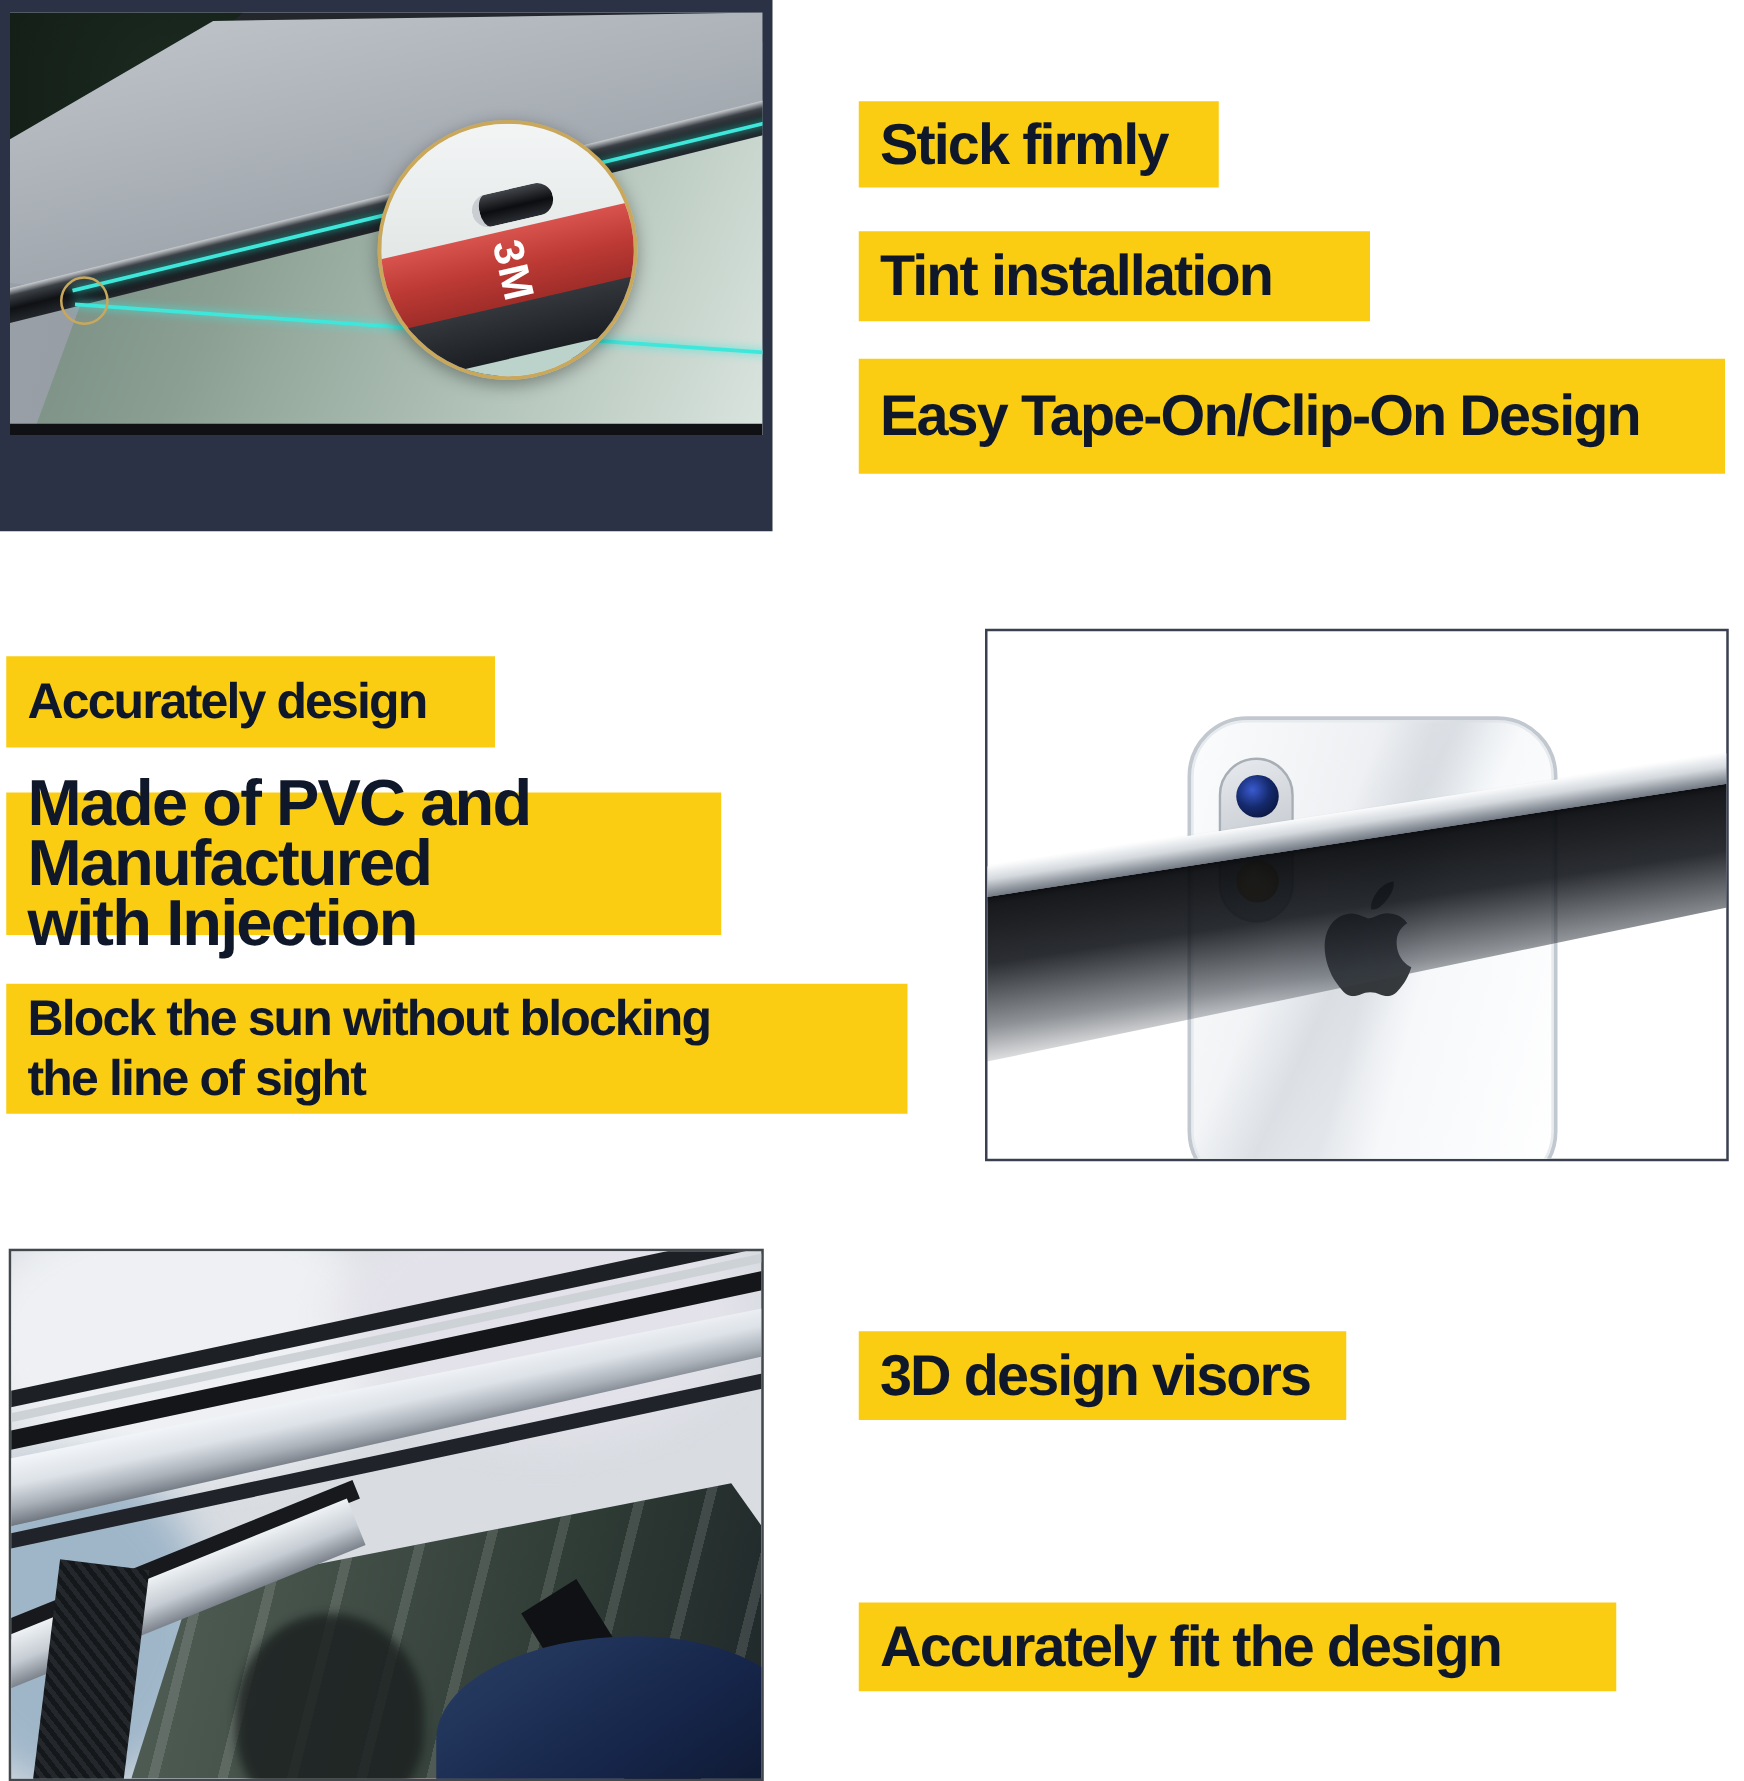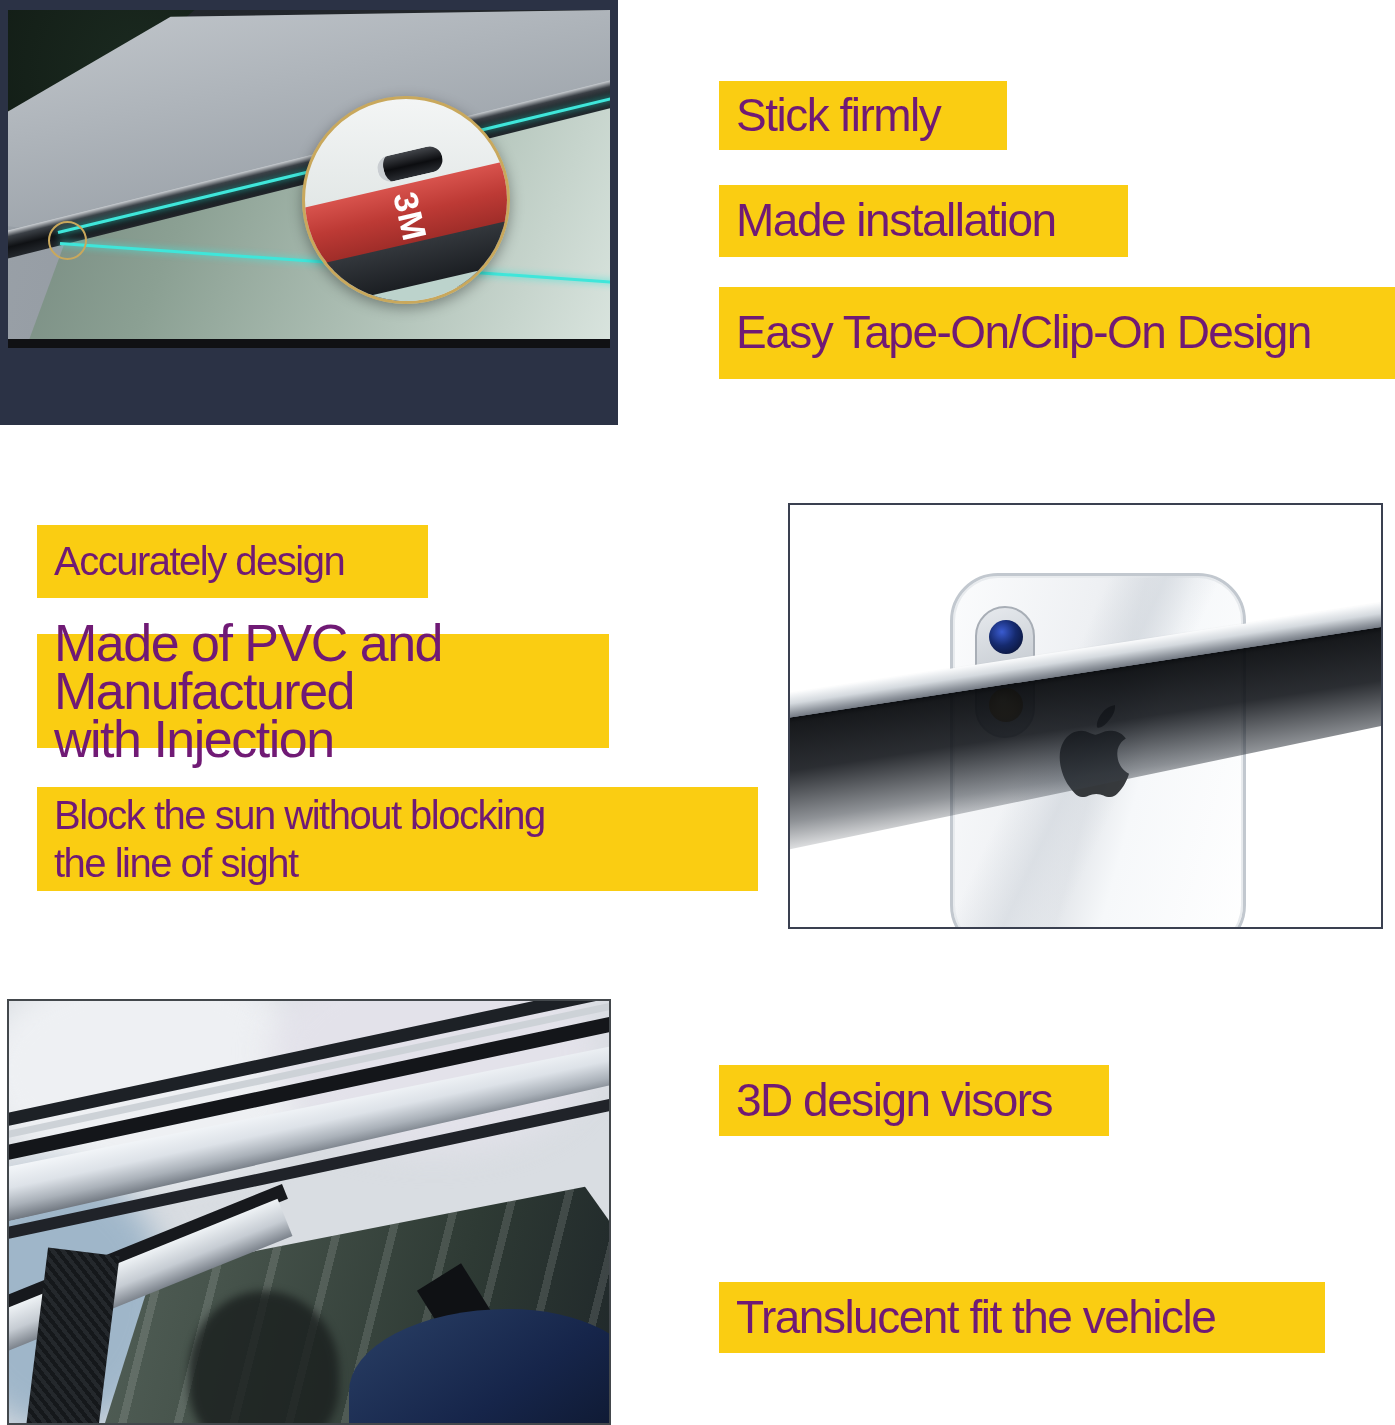--- a/index.html
+++ b/index.html
@@ -1,23 +1,23 @@
 <!DOCTYPE html>
 <html><head>
 <meta charset="utf-8">
 <style>
   html,body{margin:0;padding:0;background:#fff;}
   .canvas{position:relative;width:1395px;height:1425px;background:#ffffff;overflow:hidden;
           font-family:"Liberation Sans",sans-serif;}
   .canvas *{box-sizing:border-box;}
 
   
-  .lbl{position:absolute;background:#FACD12;color:#701a75;font-weight:normal;
+  .lbl{position:absolute;background:#FACD12;color:#0f172a;font-weight:bold;
        display:flex;align-items:center;padding:0 17px;letter-spacing:-1.5px;
-       font-size:46px;white-space:pre-line;line-height:1.16;margin-left:32px;}
+       font-size:46px;white-space:pre-line;line-height:1.16;}
   .p-s1{left:687px;top:81px;width:288px;height:69px;}
   .p-s2{left:687px;top:185px;width:409px;height:72px;}
   .p-s3{left:687px;top:287px;width:693px;height:92px;}
   .p-m1{left:5px;top:525px;width:391px;height:73px;font-size:40px;}
   .p-m2{left:5px;top:634px;width:572px;height:114px;font-size:52px;line-height:48px;}
   .p-m3{left:5px;top:787px;width:721px;height:104px;font-size:40px;line-height:48px;}
   .p-b1{left:687px;top:1065px;width:390px;height:71px;}
   .p-b2{left:687px;top:1173px;width:685px;height:77px;}
   .p-b3{left:687px;top:1282px;width:606px;height:71px;}
 
@@ -146,21 +146,21 @@
           <span class="s1-3m">3M</span>
         </div>
         <div class="s1-clip"></div>
         <div class="s1-framedark"></div>
         <div class="s1-glassbit"></div>
       </div>
     </div>
   </section>
 
   <div class="lbl p-s1">Stick firmly</div>
-  <div class="lbl p-s2">Made installation</div>
+  <div class="lbl p-s2">Tint installation</div>
   <div class="lbl p-s3">Easy Tape-On/Clip-On Design</div>
 
   <div class="lbl p-m1">Accurately design</div>
   <div class="lbl p-m2">Made of PVC and Manufactured
 with Injection</div>
   <div class="lbl p-m3">Block the sun without blocking
 the line of sight</div>
 
   <section class="mr-photo">
     <div class="ph-phone">
@@ -195,15 +195,15 @@
     <div class="bl-band bl-chrome"></div>
     <div class="bl-band bl-underedge"></div>
     <div class="bl-band bl-dark3"></div>
     <div class="bl-band bl-chrome2"></div>
     <div class="bl-pillar"></div>
     <div class="bl-apillar"></div>
     <div class="bl-hood"></div>
   </section>
 
   <div class="lbl p-b1">3D design visors</div>
-  <div class="lbl p-b3">Translucent fit the vehicle</div>
+  <div class="lbl p-b3">Accurately fit the design</div>
 
 </div>
 
 </body></html>

